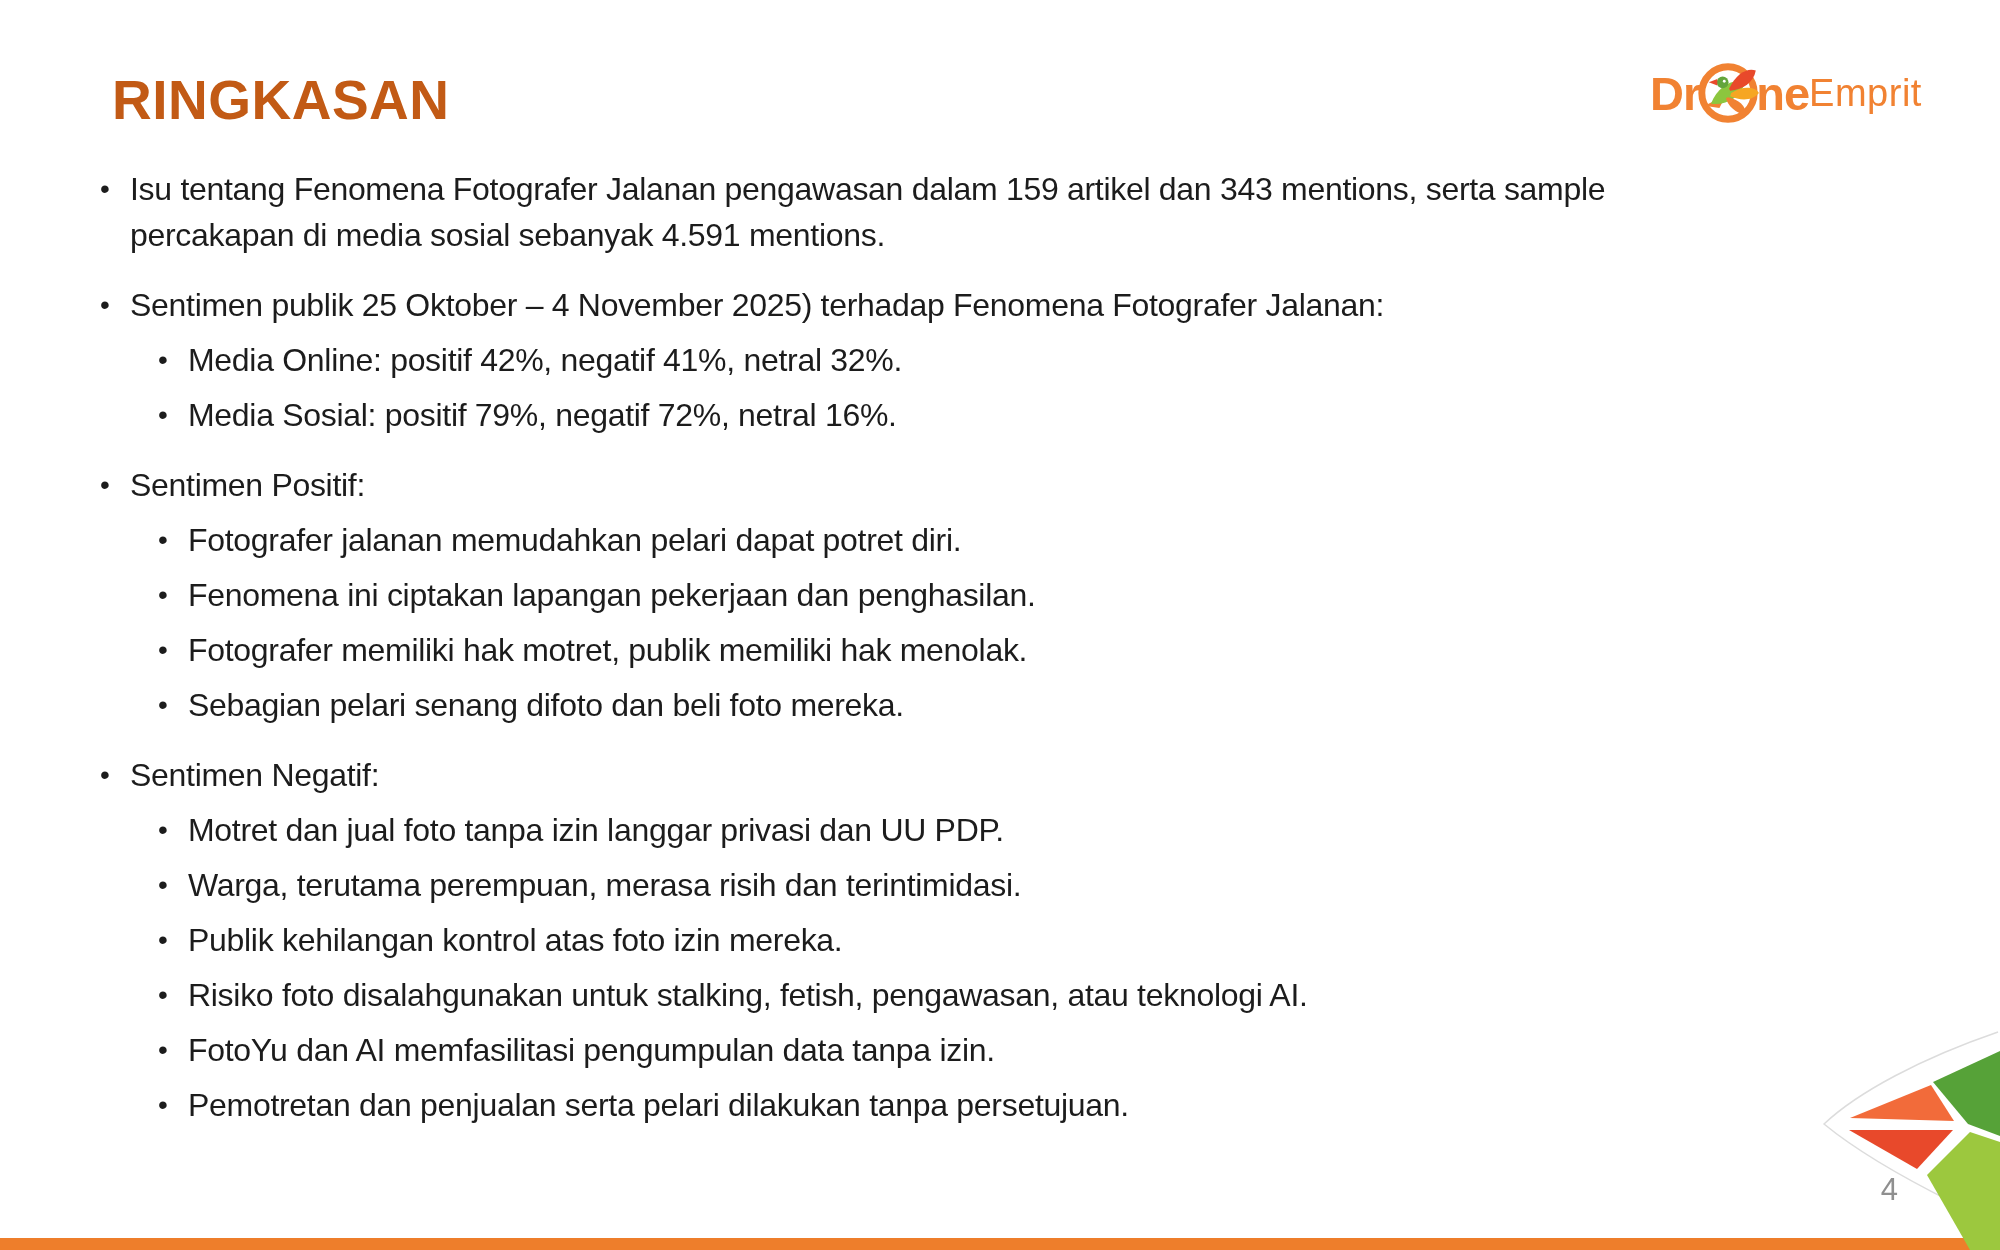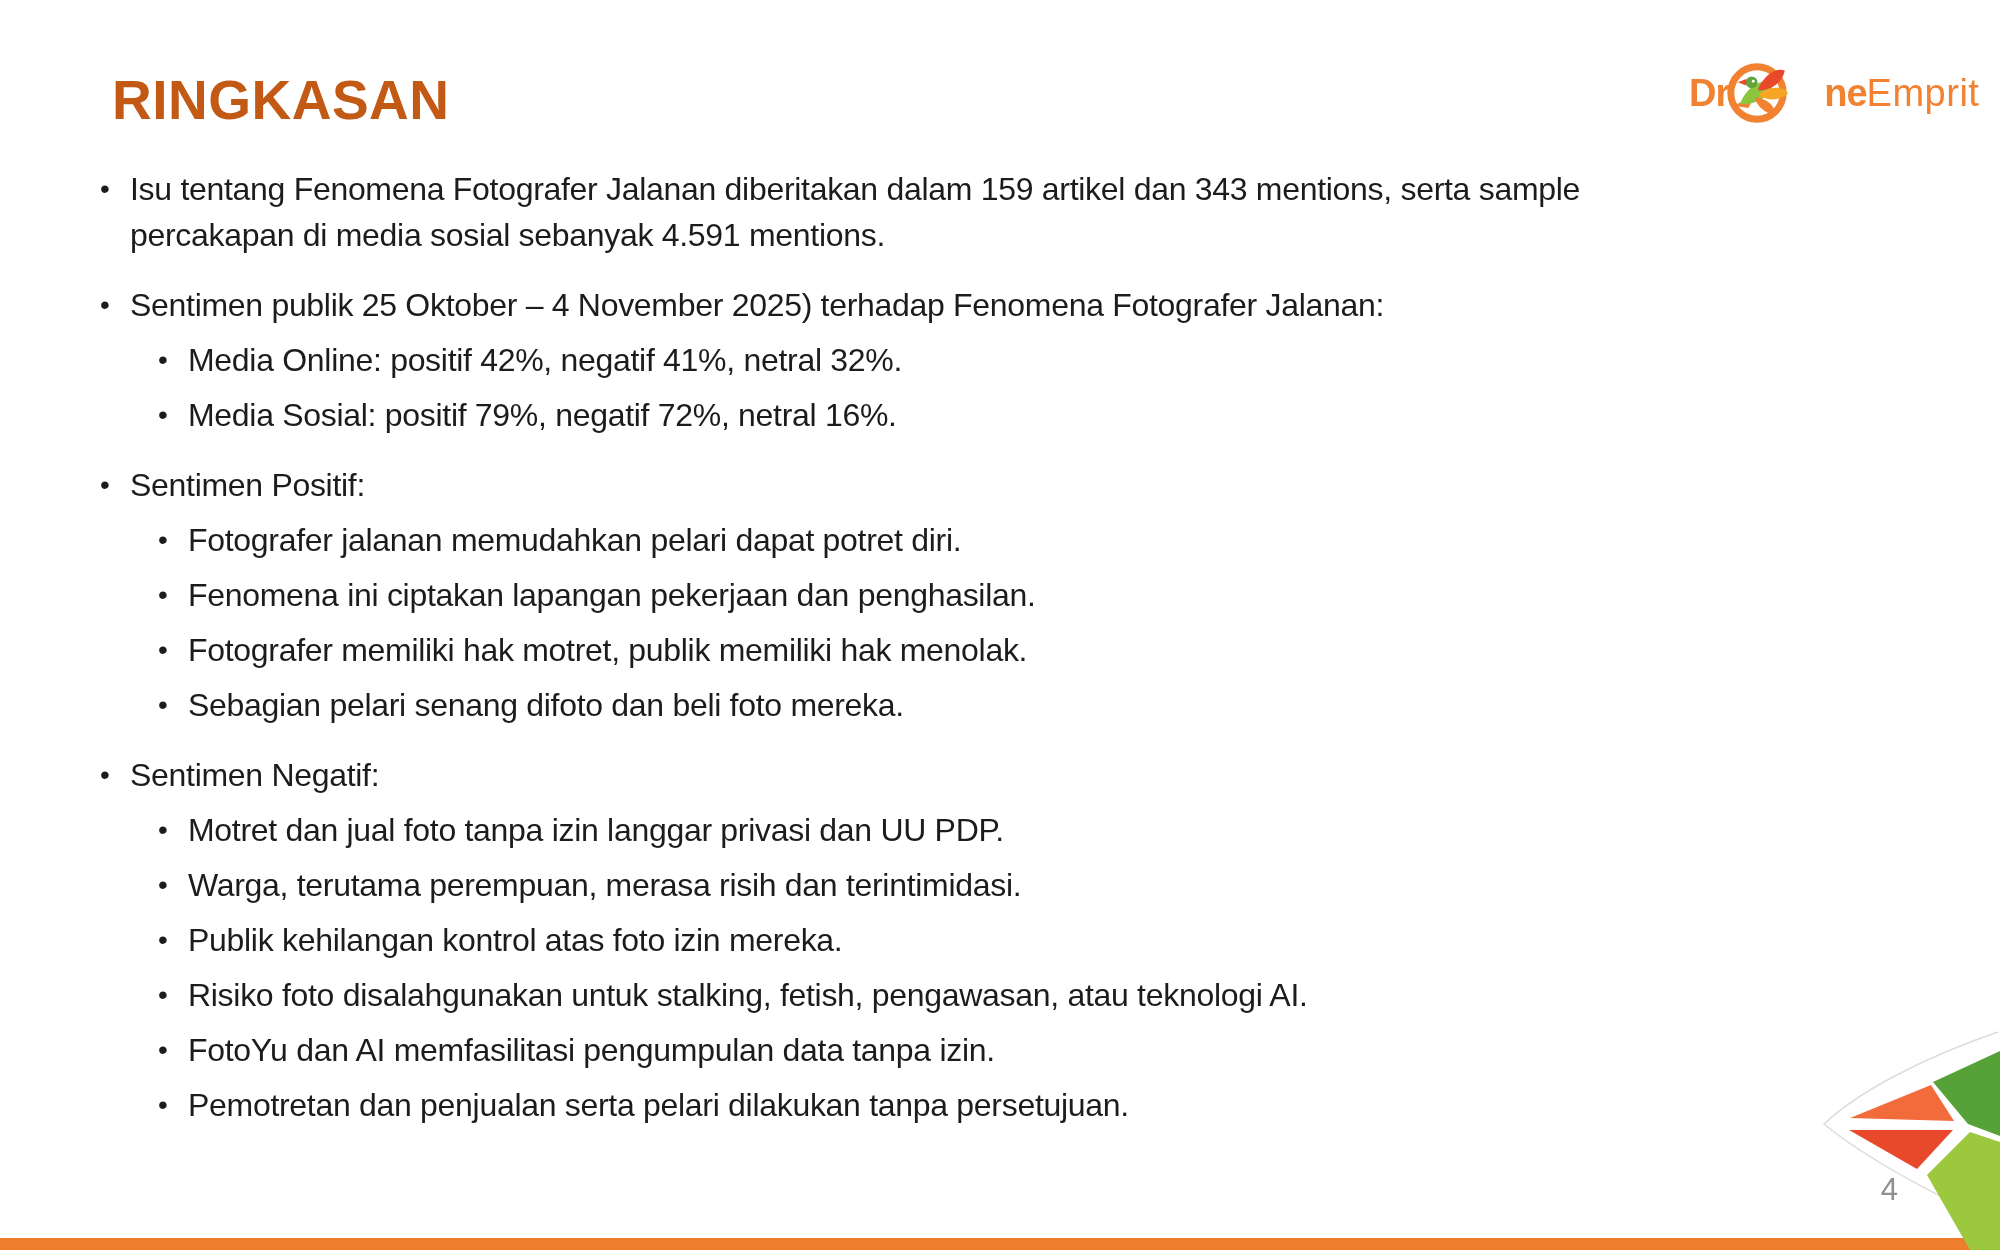--- a/index.html
+++ b/index.html
@@ -31,23 +31,22 @@
     font-size:55px;font-weight:700;
     color:var(--title-orange);
     letter-spacing:0.5px;
     margin-top:12px;
   }
   .logo{
     position:absolute;left:1650px;top:58px;height:70px;
     display:flex;align-items:center;
   }
   .lg-bold{
-    font-size:38px;font-weight:700;color:var(--logo-orange);
+    font-size:47px;font-weight:700;color:var(--logo-orange);
     letter-spacing:-1px;
-    margin-left:39px;
   }
   .lg-light{
     font-size:38px;font-weight:400;color:var(--logo-orange);
     letter-spacing:0.5px;
   }
   .lg-bird{margin:0 -3px;}
   .content{
     position:absolute;left:100px;top:166px;width:1630px;
     list-style:none;
   }
@@ -98,21 +97,21 @@
     <path d="M 29,33 C 39,35 46,41 46,50 C 36,48 29,41 27,34 Z" fill="var(--logo-orange)"></path>
     <circle cx="25.5" cy="18" r="1.3" fill="#ffffff"></circle>
   </svg>
   <span class="lg-bold">ne</span>
   <span class="lg-light">Emprit</span>
 </div>
 
 <ul class="content">
     <li class="l1">
       <span class="dot">•</span>
-      <span class="txt"><span>Isu tentang Fenomena Fotografer Jalanan diberitakan dalam </span><span class="bold">159 artikel</span><span> dan </span><span class="bold">343 mentions</span><span>, serta sample percakapan di </span><span class="bold">media sosial</span><span> sebanyak </span><span class="bold">4.591 mentions.</span></span>
+      <span class="txt"><span>Isu tentang Fenomena Fotografer Jalanan pengawasan dalam </span><span class="bold">159 artikel</span><span> dan </span><span class="bold">343 mentions</span><span>, serta sample percakapan di </span><span class="bold">media sosial</span><span> sebanyak </span><span class="bold">4.591 mentions.</span></span>
     </li>
     <li class="l1">
       <span class="dot">•</span>
       <span class="txt"><span class="bold">Sentimen publik 25 Oktober – 4 November 2025) terhadap Fenomena Fotografer Jalanan:</span></span>
     </li>
     <li class="l2">
       <span class="dot">•</span>
       <span class="txt"><span>Media Online: positif 42%, negatif 41%, netral 32%.</span></span>
     </li>
     <li class="l2">

